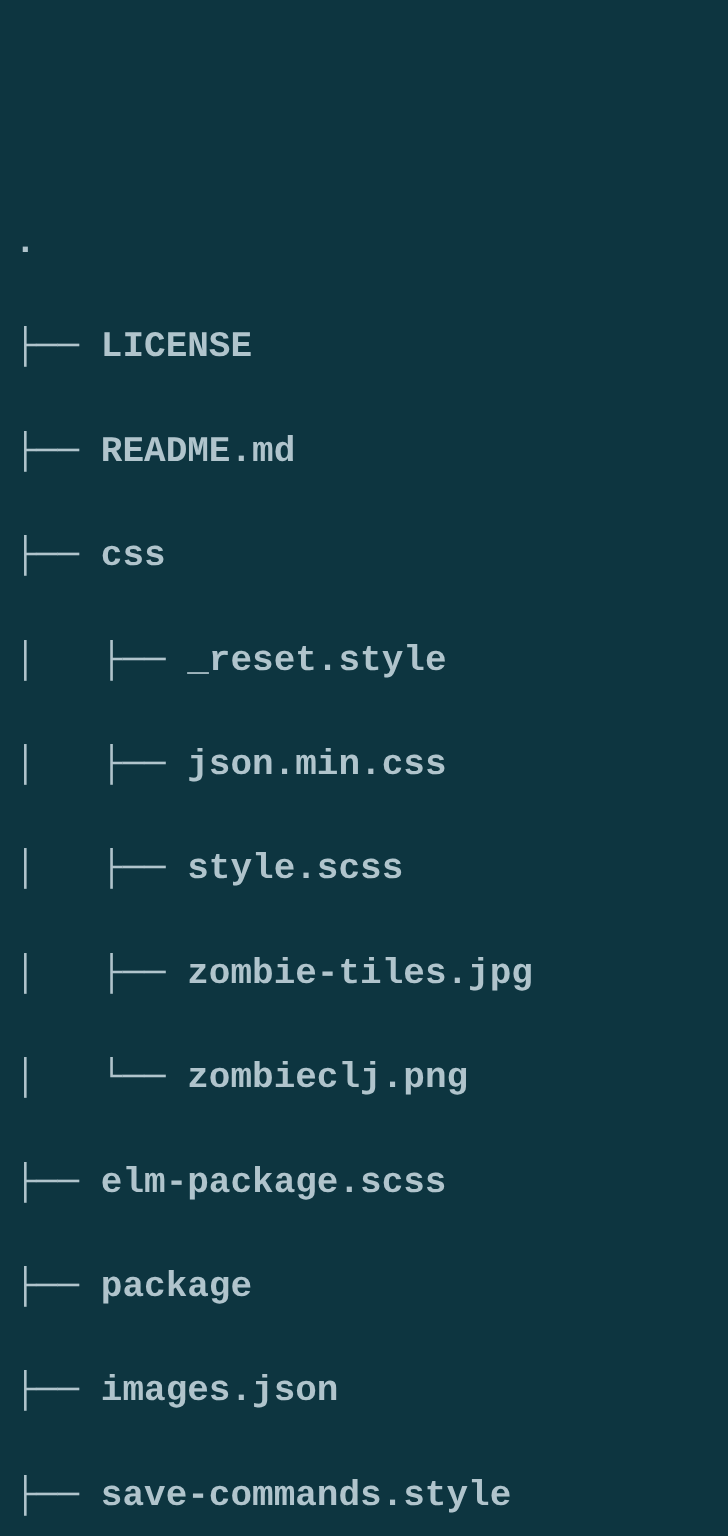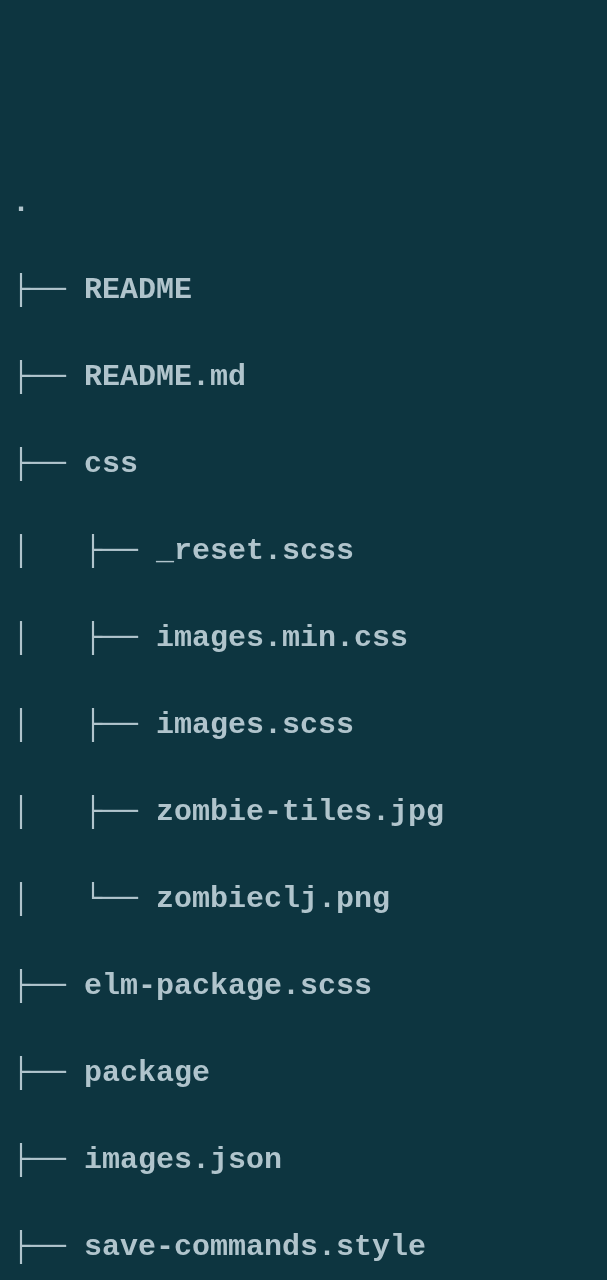--- a/index.html
+++ b/index.html
@@ -25,26 +25,26 @@
     .tree-connector {
       letter-spacing: 0;
     }
   </style>
 </head>
 <body>
 
 
 
 <span class="tree-line">.</span>
-<span class="tree-line"><span class="tree-connector">├── </span><span>README</span></span>
+<span class="tree-line"><span class="tree-connector">├── </span><span>LICENSE</span></span>
 <span class="tree-line"><span class="tree-connector">├── </span><span>README.md</span></span>
 <span class="tree-line"><span class="tree-connector">├── </span><span>css</span></span>
-<span class="tree-line"><span class="tree-connector">│   ├── </span><span>_reset.scss</span></span>
-<span class="tree-line"><span class="tree-connector">│   ├── </span><span>images.min.css</span></span>
-<span class="tree-line"><span class="tree-connector">│   ├── </span><span>images.scss</span></span>
+<span class="tree-line"><span class="tree-connector">│   ├── </span><span>_reset.style</span></span>
+<span class="tree-line"><span class="tree-connector">│   ├── </span><span>json.min.css</span></span>
+<span class="tree-line"><span class="tree-connector">│   ├── </span><span>style.scss</span></span>
 <span class="tree-line"><span class="tree-connector">│   ├── </span><span>zombie-tiles.jpg</span></span>
 <span class="tree-line"><span class="tree-connector">│   └── </span><span>zombieclj.png</span></span>
 <span class="tree-line"><span class="tree-connector">├── </span><span>elm-package.scss</span></span>
 <span class="tree-line"><span class="tree-connector">├── </span><span>package</span></span>
 <span class="tree-line"><span class="tree-connector">├── </span><span>images.json</span></span>
 <span class="tree-line"><span class="tree-connector">├── </span><span>save-commands.style</span></span>
 
 
 
 

